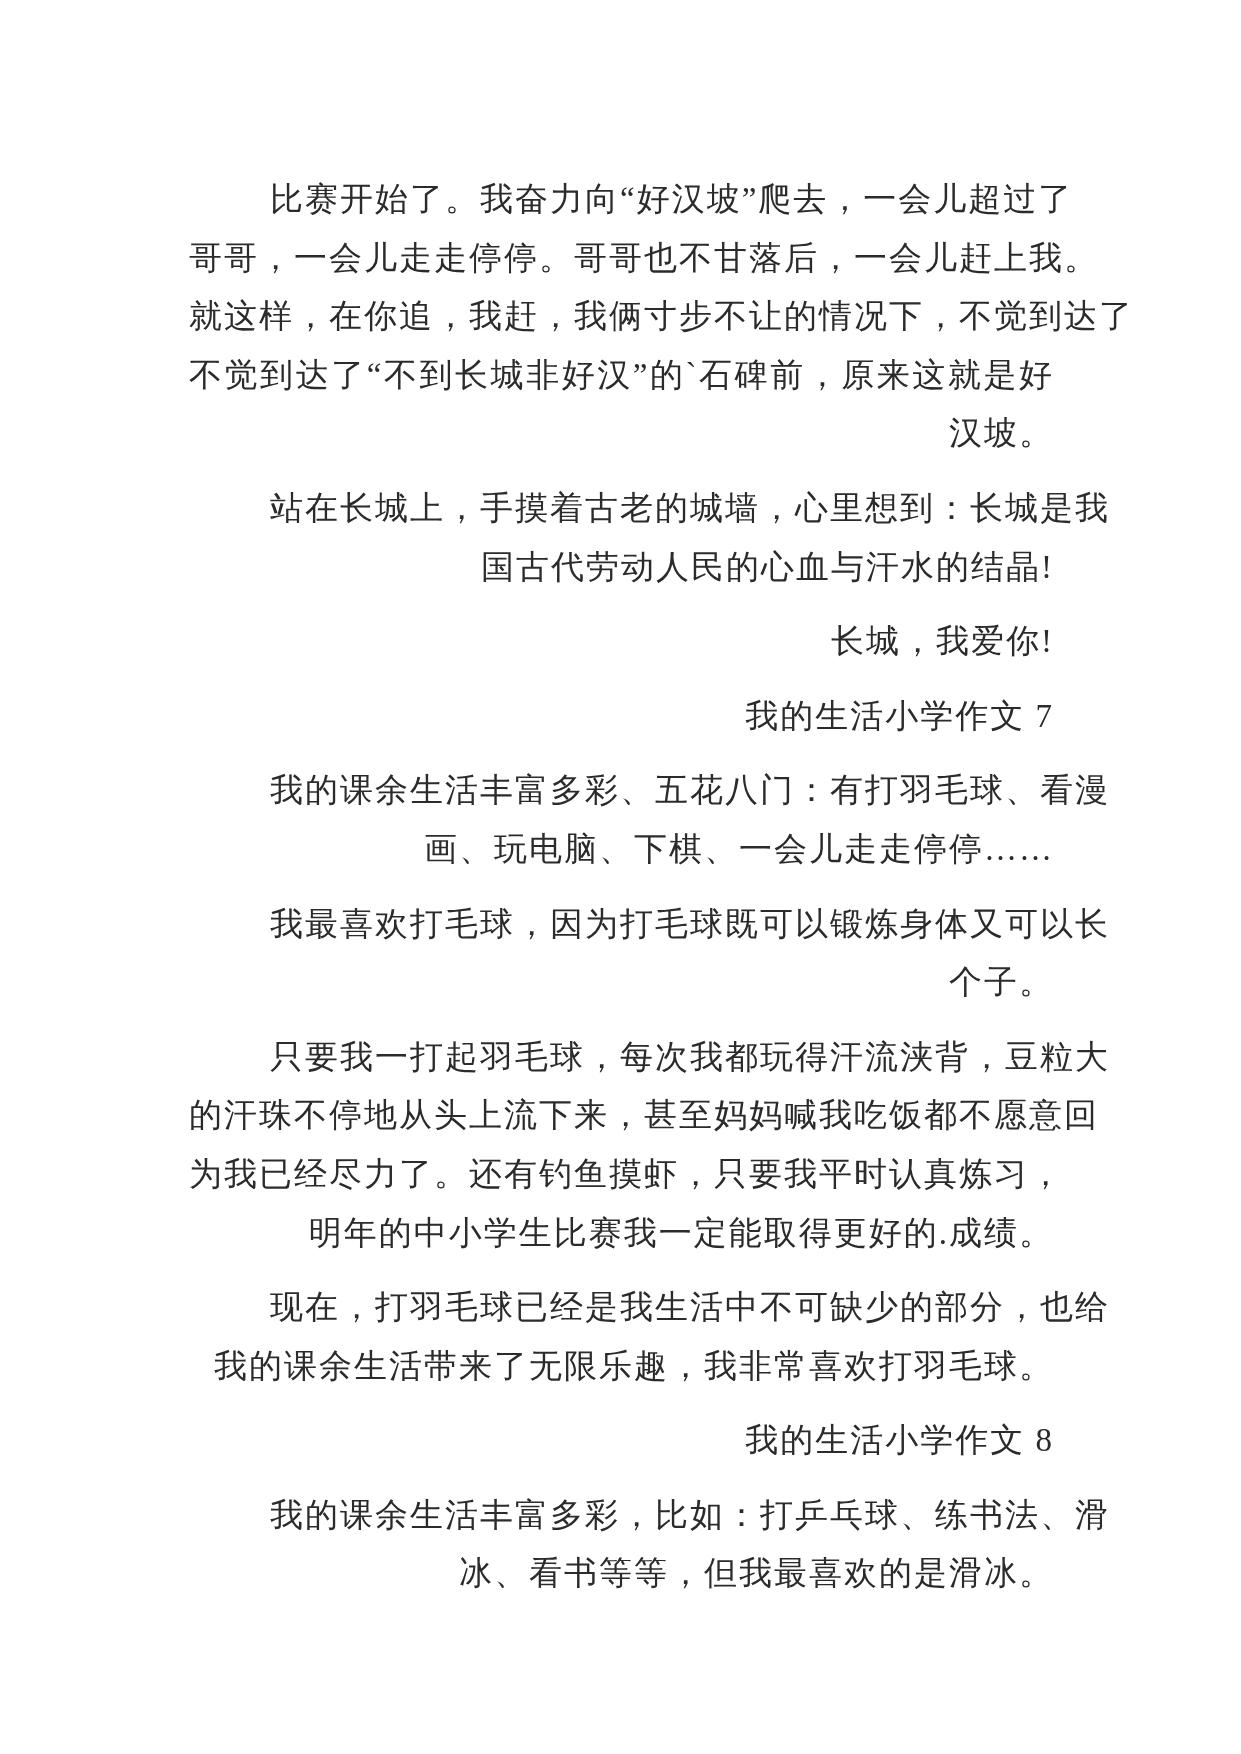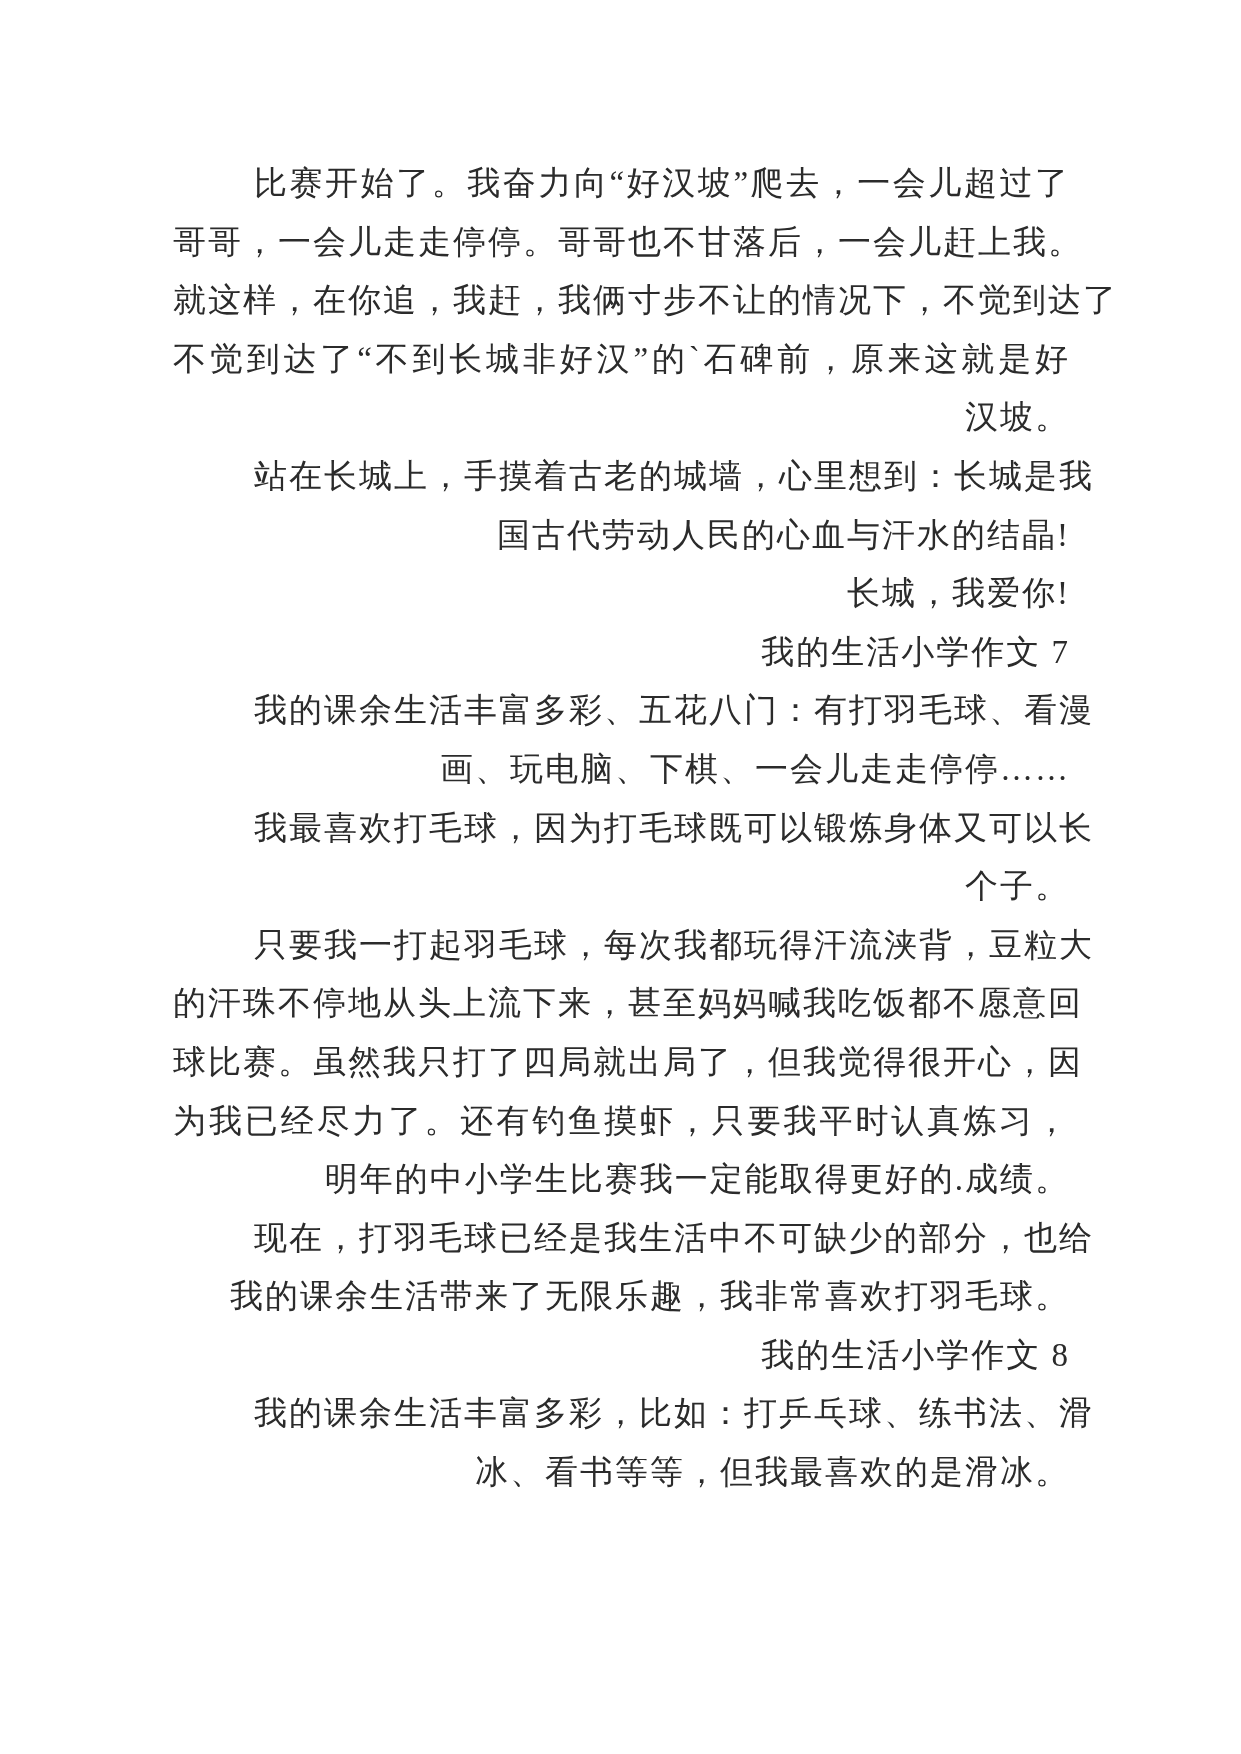--- a/index.html
+++ b/index.html
@@ -13,21 +13,21 @@
     background: var(--page-bg, #ffffff);
     overflow: hidden;
   }
   .content {
     position: absolute;
     left: 173px;
     top: 154px;
     width: 897px;
   }
   .paragraph {
-    margin: 0;
+    margin: 16px;
     padding: 0;
   }
   .line {
     height: 58.6px;
     line-height: 58.6px;
     font-family: "Liberation Serif", "DejaVu Serif", serif;
     font-weight: 400;
     font-size: 33px;
     letter-spacing: 2px;
     color: var(--text-color, #2b2b2b);
@@ -70,21 +70,20 @@
         <div class="line indent full">我的课余生活丰富多彩、五花八门：有打羽毛球、看漫</div>
         <div class="line">画、玩电脑、下棋、一会儿走走停停……</div>
       </div>
       <div class="paragraph body">
         <div class="line indent full">我最喜欢打毛球，因为打毛球既可以锻炼身体又可以长</div>
         <div class="line">个子。</div>
       </div>
       <div class="paragraph body">
         <div class="line indent full">只要我一打起羽毛球，每次我都玩得汗流浃背，豆粒大</div>
         <div class="line full">的汗珠不停地从头上流下来，甚至妈妈喊我吃饭都不愿意回</div>
-        <div class="line full">球比赛。虽然我只打了四局就出局了，但我觉得很开心，因</div>
         <div class="line full">为我已经尽力了。还有钓鱼摸虾，只要我平时认真炼习，</div>
         <div class="line">明年的中小学生比赛我一定能取得更好的.成绩。</div>
       </div>
       <div class="paragraph body">
         <div class="line indent full">现在，打羽毛球已经是我生活中不可缺少的部分，也给</div>
         <div class="line">我的课余生活带来了无限乐趣，我非常喜欢打羽毛球。</div>
       </div>
       <div class="paragraph heading">
         <div class="line">我的生活小学作文 8</div>
       </div>

